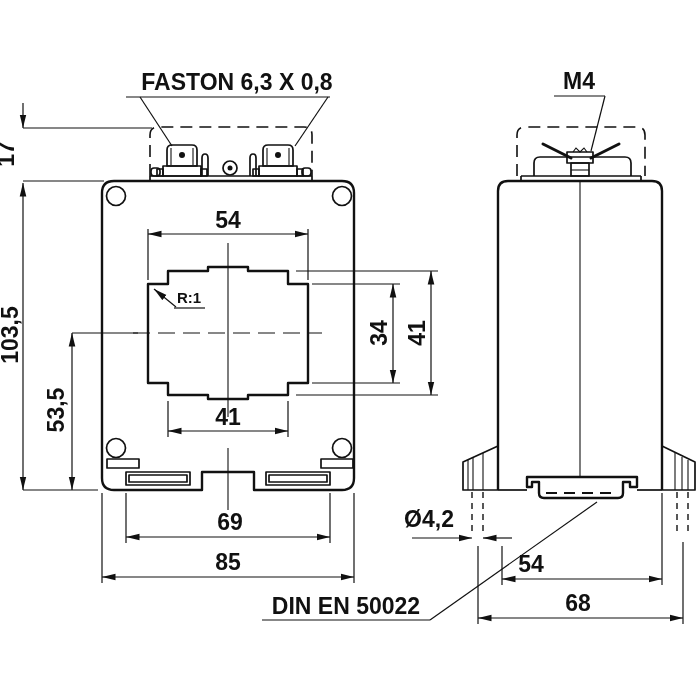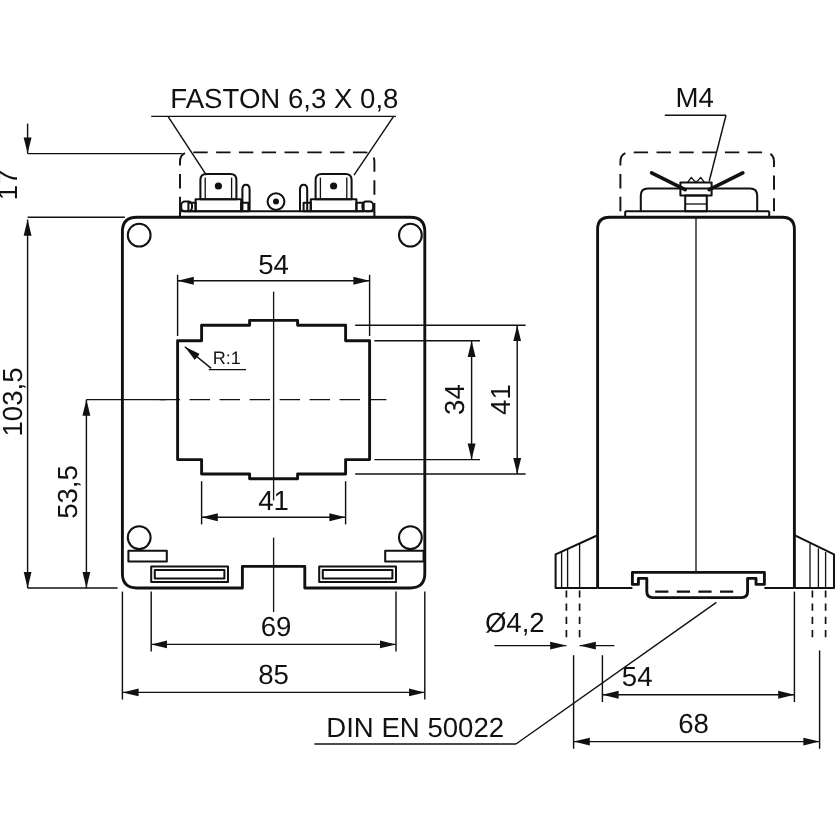--- a/index.html
+++ b/index.html
@@ -1,16 +1,16 @@
 <!DOCTYPE html>
 <html><head>
 <meta charset="utf-8">
 <style>
   html,body{margin:0;padding:0;background:#ffffff;}
-  #canvas{position:relative;width:700px;height:700px;background:#ffffff;overflow:hidden;}
+  #canvas{position:relative;width:700px;height:700px;background:#ffffff;overflow:hidden;font-weight:bold;}
   svg{display:block;}
   svg text{font-family:"Liberation Sans","DejaVu Sans",sans-serif;font-size:23px;fill:#111111;}
   svg text.small{font-size:15px;}
   .ol{stroke:#111111;stroke-width:2.4;fill:none;stroke-linejoin:round;}
   .md{stroke:#111111;stroke-width:1.7;fill:none;stroke-linejoin:round;}
   .thin{stroke:#111111;stroke-width:1.1;fill:none;}
   .dim{stroke:#111111;stroke-width:1.2;fill:none;}
   .dsh{stroke:#111111;stroke-width:1.6;fill:none;stroke-dasharray:12 7;}
   .cl{stroke:#111111;stroke-width:1.2;fill:none;stroke-dasharray:17 8;}
   .hole{stroke:#111111;stroke-width:1.4;fill:none;stroke-dasharray:6 5;}

